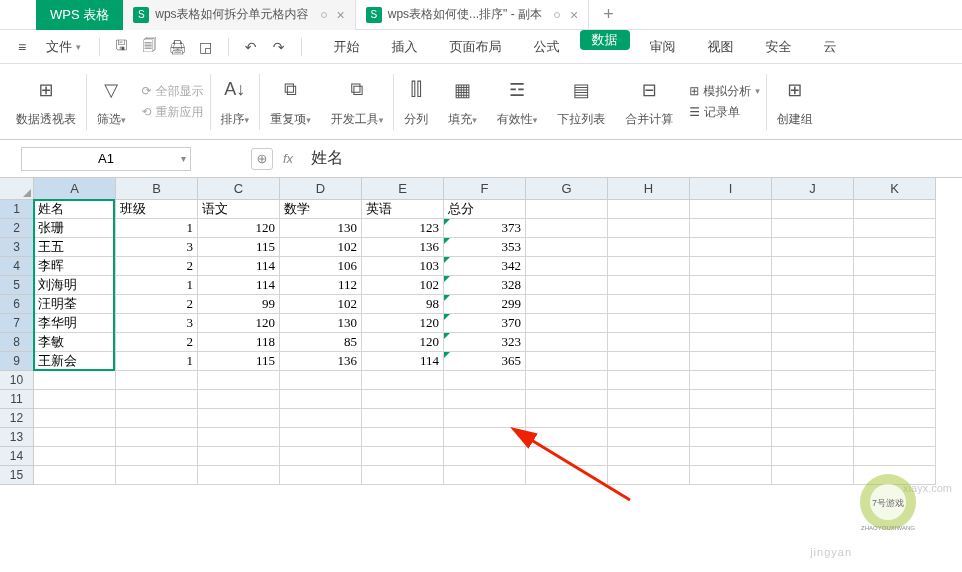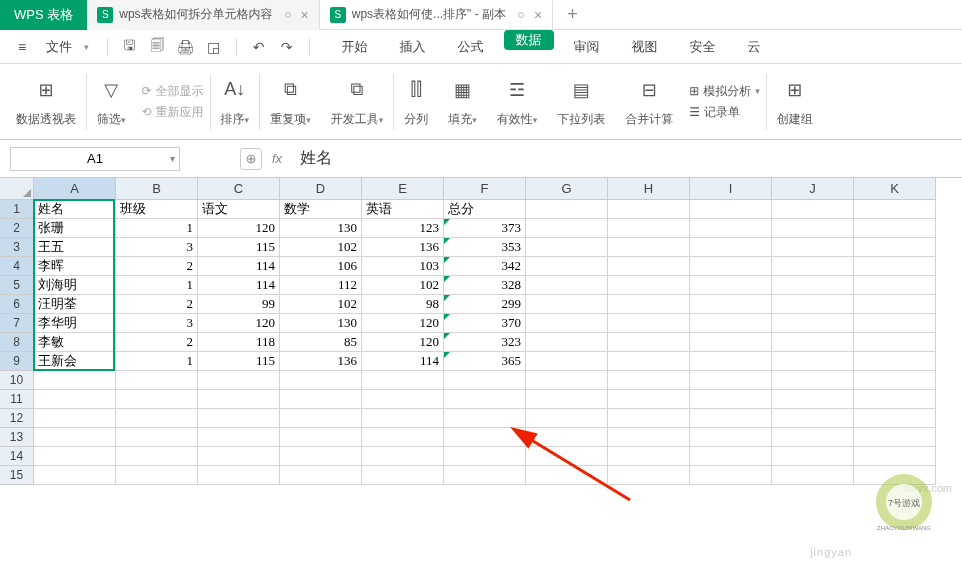--- a/index.html
+++ b/index.html
@@ -1,48 +1,48 @@
 <!DOCTYPE html>
 <html><head>
 <meta charset="utf-8">
 <style>
 * { margin: 0; padding: 0; box-sizing: border-box; font-family: "Microsoft YaHei", sans-serif; }
 body { background: #fff; width: 962px; height: 572px; overflow: hidden; position: relative; }
 
 
 .title-bar { height: 30px; display: flex; align-items: center; background: #fff; border-bottom: 1px solid #e0e0e0; }
-.app-name { background: #00a06a; color: #fff; height: 30px; padding: 0 14px; display: flex; align-items: center; font-size: 13px; }
+.app-name { background: #00a06a; color: #fff; height: 30px; padding: 0 14px; display: flex; align-items: center; font-size: 13px; margin-left: 36px; }
 .tab { height: 30px; display: flex; align-items: center; padding: 0 10px; font-size: 12px; color: #555; border-right: 1px solid #e0e0e0; gap: 6px; }
 .tab.active { background: #f5f5f5; }
 .tab-icon { width: 16px; height: 16px; background: #00a06a; color: #fff; display: flex; align-items: center; justify-content: center; font-size: 10px; border-radius: 2px; }
 .tab-close { color: #999; font-size: 14px; margin-left: 4px; }
 .tab-dot { width: 6px; height: 6px; border: 1px solid #bbb; border-radius: 50%; margin-left: 6px; }
 .tab-add { padding: 0 14px; color: #888; font-size: 18px; }
 
 
 .menu-bar { height: 34px; display: flex; align-items: center; padding: 0 10px; gap: 4px; border-bottom: 1px solid #e0e0e0; }
 .menu-icon { width: 24px; height: 24px; display: flex; align-items: center; justify-content: center; color: #555; font-size: 14px; }
-.file-menu { font-size: 13px; color: #444; padding: 0 8px; display: flex; align-items: center; gap: 12px; }
+.file-menu { font-size: 13px; color: #444; padding: 0 8px; display: flex; align-items: center; gap: 4px; }
 .menu-sep { width: 1px; height: 18px; background: #ddd; margin: 0 6px; }
 .menu-tabs { display: flex; gap: 8px; margin-left: 10px; }
 .menu-tab { padding: 0 12px; font-size: 13px; color: #444; height: 34px; display: flex; align-items: center; }
 .menu-tab.active { background: #00a06a; color: #fff; border-radius: 4px; height: 20px; }
 
 
 .ribbon { height: 76px; display: flex; align-items: center; padding: 0 6px; border-bottom: 1px solid #ccc; gap: 0; }
 .ribbon-group { display: flex; flex-direction: column; align-items: center; justify-content: center; padding: 0 10px; height: 100%; }
 .ribbon-sep { width: 1px; height: 56px; background: #e0e0e0; }
 .ribbon-icon { height: 28px; display: flex; align-items: center; justify-content: center; color: #555; font-size: 18px; }
 .ribbon-label { font-size: 12px; color: #555; white-space: nowrap; margin-top: 7px; }
 .ribbon-stack { display: flex; flex-direction: column; gap: 4px; font-size: 12px; color: #aaa; }
 .ribbon-stack-item { display: flex; align-items: center; gap: 4px; white-space: nowrap; }
 .caret { font-size: 9px; color: #888; }
 
 
-.formula-row { height: 38px; display: flex; align-items: center; border-bottom: 1px solid #ccc; padding: 0 10px; gap: 10px; }
+.formula-row { height: 38px; display: flex; align-items: center; border-bottom: 1px solid #ccc; padding: 0 21px; gap: 10px; }
 .name-box { width: 170px; height: 24px; border: 1px solid #ccc; display: flex; align-items: center; justify-content: center; font-size: 13px; position: relative; }
 .name-box .nv { flex: 1; text-align: center; }
 .name-box .dd { position: absolute; right: 4px; color: #888; font-size: 10px; }
 .fx-zoom { width: 22px; height: 22px; border: 1px solid #ccc; border-radius: 3px; display: flex; align-items: center; justify-content: center; color: #888; font-size: 13px; }
 .fx { font-style: italic; color: #888; font-size: 13px; }
 .formula-input { flex: 1; font-size: 16px; color: #333; padding-left: 8px; font-family: SimSun, serif; }
 
 
 .grid-wrap { position: relative; }
 .col-headers { display: flex; height: 22px; }
@@ -60,21 +60,21 @@
 .cell.num { justify-content: flex-end; }
 .cell.txt { justify-content: flex-start; }
 .selection { position: absolute; border: 2px solid #00a06a; pointer-events: none; }
 .green-tri { position: absolute; width: 0; height: 0; border-top: 6px solid #00a060; border-right: 6px solid transparent; }
 
 
 .arrow { position: absolute; pointer-events: none; }
 .arrow svg { overflow: visible; }
 
 
-.watermark { position: absolute; right: 18px; bottom: 28px; opacity: 0.75; }
+.watermark { position: absolute; right: 34px; bottom: 28px; opacity: 0.75; }
 .wm-text { position: absolute; right: 110px; bottom: 14px; font-size: 11px; color: #ccc; letter-spacing: 1px; }
 .wm-text2 { position: absolute; right: 10px; bottom: 78px; font-size: 11px; color: #ccc; }
 </style>
 </head>
 <body>
 
 <div class="title-bar">
   <div class="app-name">WPS 表格</div>
   <div class="tab active">
     <span class="tab-icon">S</span>
@@ -102,20 +102,21 @@
   <span class="menu-icon">🗐</span>
   <span class="menu-icon">🖨</span>
   <span class="menu-icon">◲</span>
   <span class="menu-sep"></span>
   <span class="menu-icon">↶</span>
   <span class="menu-icon">↷</span>
   <span class="menu-sep"></span>
   <div class="menu-tabs">
     <div class="menu-tab">开始</div>
     <div class="menu-tab">插入</div>
+    <div class="menu-tab">页面布局</div>
     <div class="menu-tab">公式</div>
     <div class="menu-tab active">数据</div>
     <div class="menu-tab">审阅</div>
     <div class="menu-tab">视图</div>
     <div class="menu-tab">安全</div>
     <div class="menu-tab">云</div>
   </div>
 </div>
 
 <div class="ribbon">

